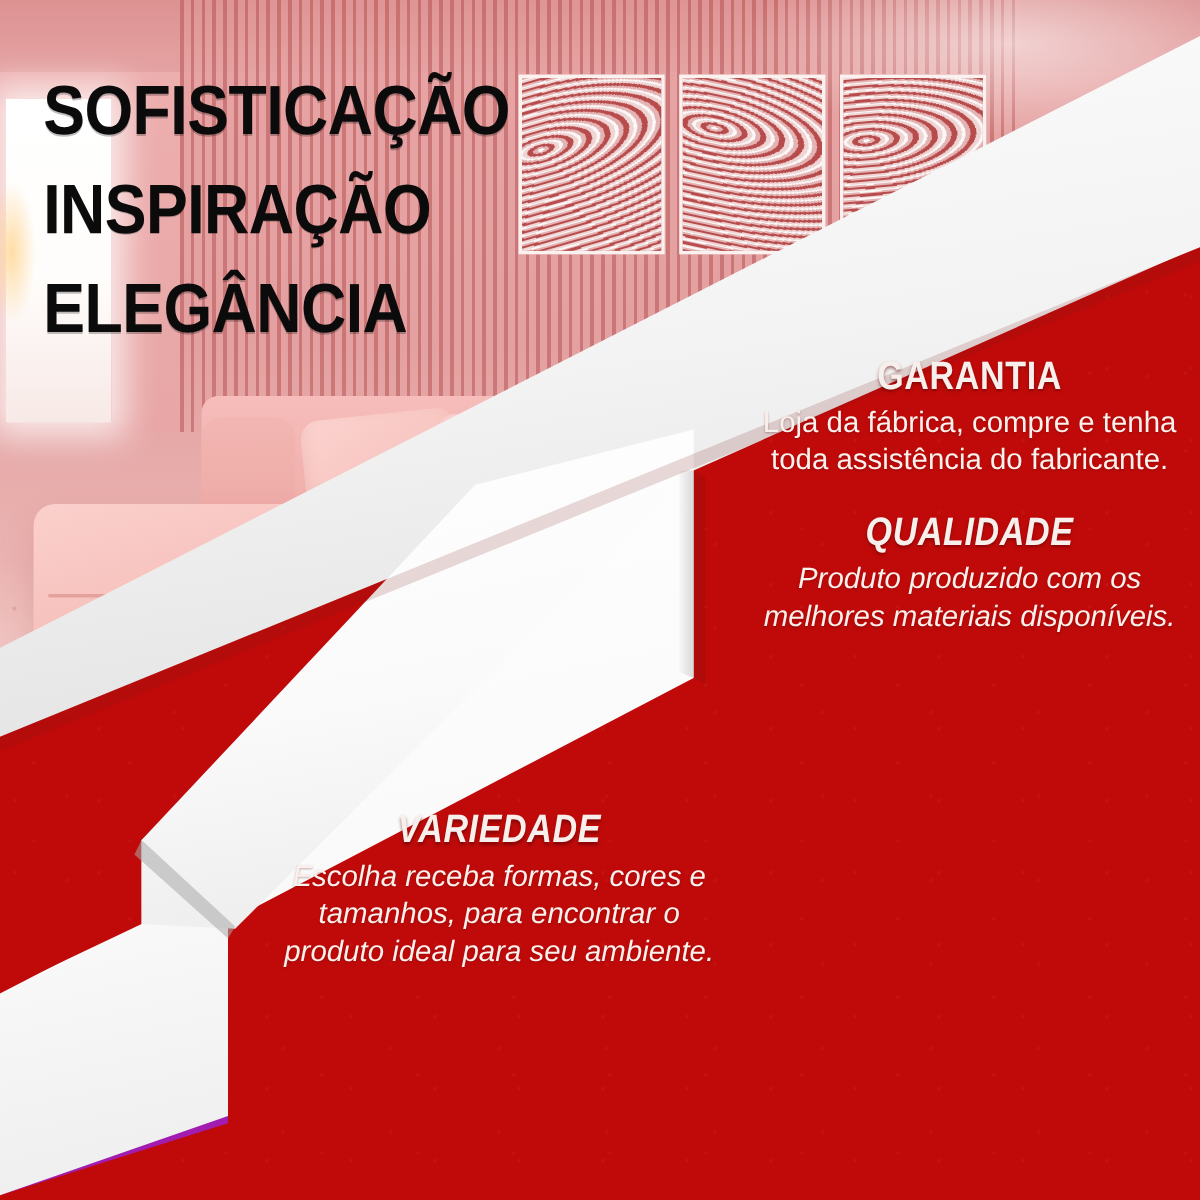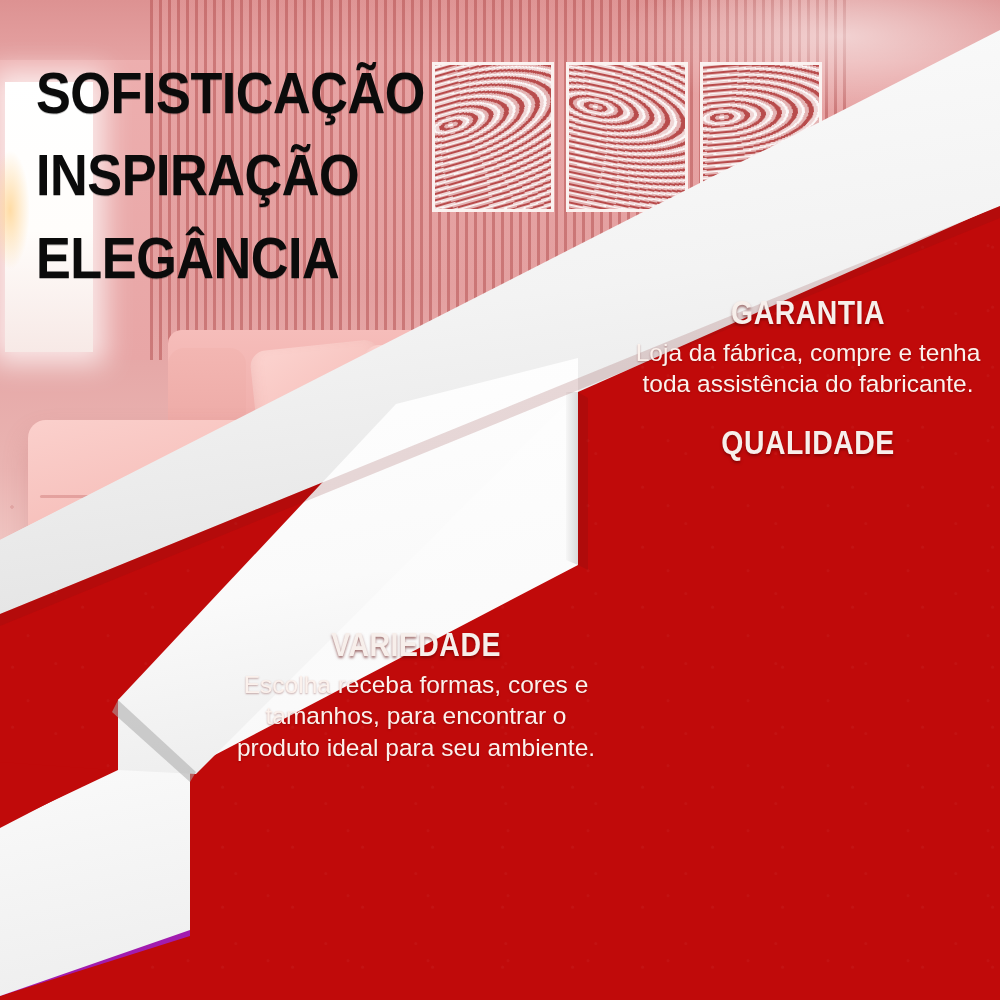--- a/index.html
+++ b/index.html
@@ -165,24 +165,24 @@
     line-height:1.42;
     letter-spacing:-0.5px;
     transform:scaleX(.90);
     transform-origin:left top;
     text-shadow:0 1px 0 rgba(0,0,0,.25);
   }
   #headline .hl{display:block;white-space:nowrap;}
 
   .col{position:absolute;text-align:center;}
   #col-right{left:628px;top:296px;width:360px;}
-  #col-left{left:232px;top:628px;width:368px;}
+  #col-left{left:232px;top:674px;width:368px;}
 
   .blk{margin-bottom:26px;text-align:center;}
-  .blk:last-child{margin-bottom:0;}
+  .blk:last-child{margin-bottom:0;font-style:italic;}
 
   .blk-title{
     font-family:"Liberation Sans", sans-serif;
     font-weight:700;
     font-size:33px;
     letter-spacing:.6px;
     color:#f7efeb;
     text-transform:uppercase;
     transform:scaleX(.86);
     margin:0 0 6px 0;
@@ -303,20 +303,21 @@
 
     <div class="blk">
       <p class="blk-title">GARANTIA</p>
       <p class="blk-body">Loja da fábrica, compre e tenha toda assistência do fabricante.</p>
     </div>
 
 
 
     <div class="blk">
       <p class="blk-title">QUALIDADE</p>
+      <p class="blk-body">Produto produzido com os melhores materiais disponíveis.</p>
     </div>
 
   </div>
 
   <div class="col" id="col-left">
 
     <div class="blk">
       <p class="blk-title">VARIEDADE</p>
       <p class="blk-body">Escolha receba formas, cores e tamanhos, para encontrar o produto ideal para seu ambiente.</p>
     </div>

